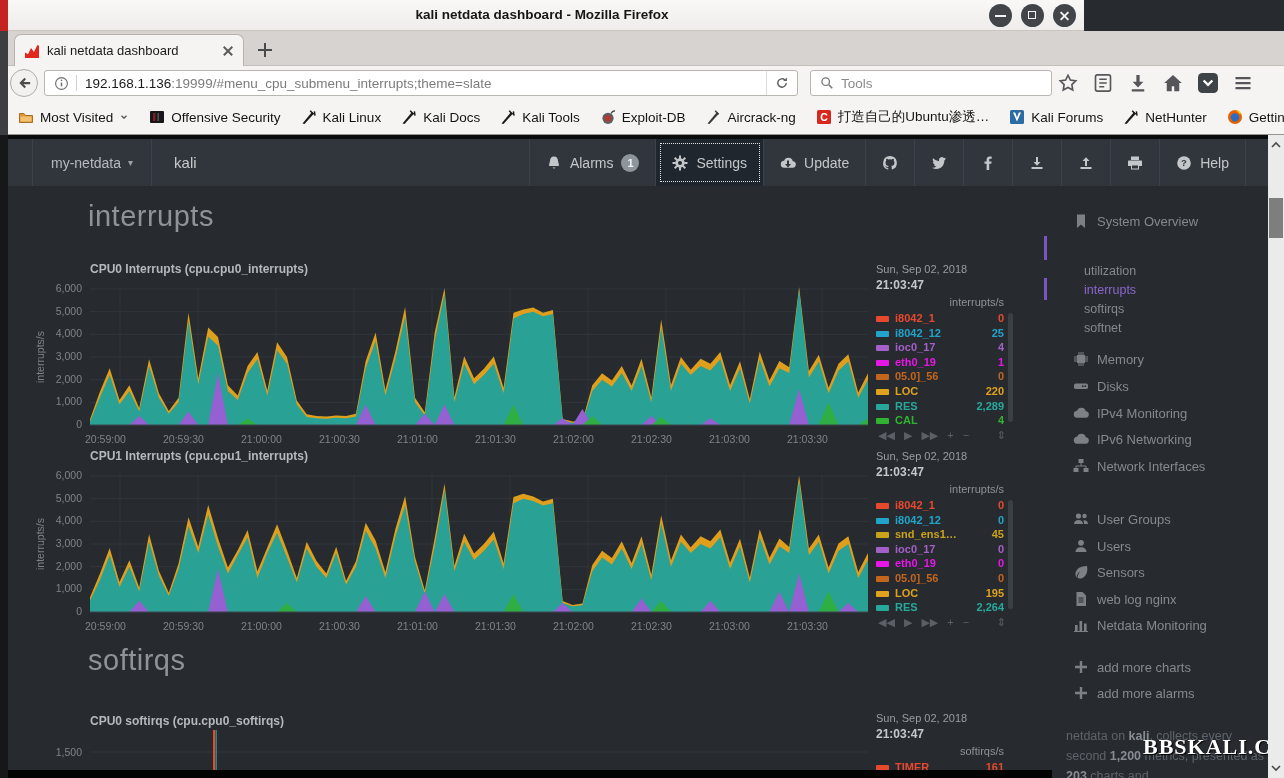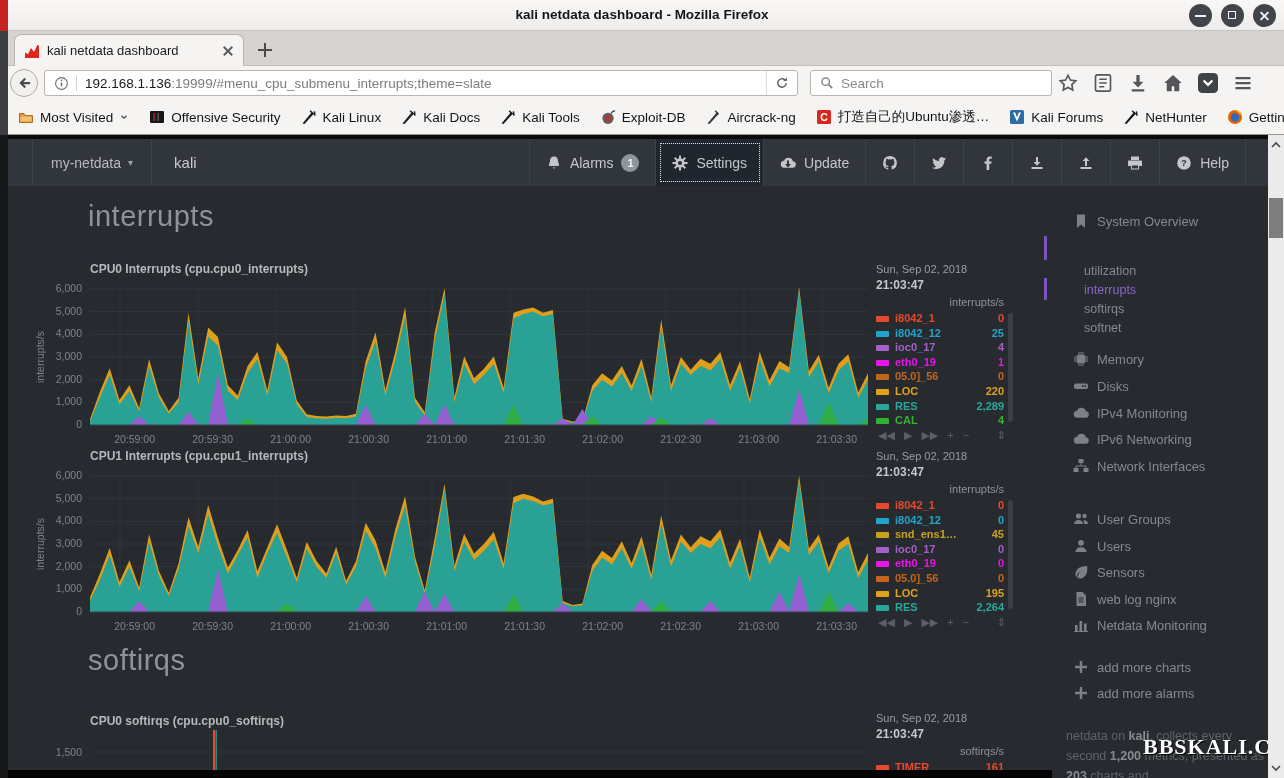--- a/index.html
+++ b/index.html
@@ -1,19 +1,19 @@
 <!DOCTYPE html>
 <html><head>
 <meta charset="utf-8">
 <style>
   html,body{margin:0;padding:0;background:#000;}
   #root{position:relative;width:1284px;height:778px;overflow:hidden;background:#272b30;
         font-family:"Liberation Sans","DejaVu Sans",sans-serif;}
   
-  .titlebar{position:absolute;top:0;left:0;width:1284px;height:31px;
+  .titlebar{position:absolute;top:0;left:0;width:1084px;height:31px;
     background:linear-gradient(#f9f8f7,#efedeb);border-bottom:1px solid #c9c6c2;box-sizing:border-box;}
   .titlebar .title{position:absolute;left:0;right:0;text-align:center;line-height:30px;
     font-size:13.5px;font-weight:bold;color:#161616;}
   .winbtns{position:absolute;right:8px;top:4px;display:flex;gap:9px;}
   .winbtn{width:23px;height:23px;border-radius:50%;background:#41454a;position:relative;cursor:default;}
   .winbtn .bar{position:absolute;left:6px;top:11px;width:11px;height:2px;background:#f2f2f2;}
   .winbtn .sq{position:absolute;left:7px;top:7px;width:8px;height:8px;border:1.6px solid #f2f2f2;box-sizing:border-box;}
   .winbtn .x1,.winbtn .x2{position:absolute;left:6px;top:10.5px;width:11px;height:2px;background:#f2f2f2;}
   .winbtn .x1{transform:rotate(45deg);} .winbtn .x2{transform:rotate(-45deg);}
 
@@ -73,21 +73,21 @@
   .ndbtn .nicon{width:16px;height:16px;flex:none;color:#c3c7ca;}
   .ndbadge{width:18px;height:18px;border-radius:50%;background:#8e959b;color:#f2f4f5;font-size:11px;
     font-weight:bold;display:flex;align-items:center;justify-content:center;}
 
   
   .page{position:absolute;top:186px;left:0;width:1268px;height:592px;background:#272b30;overflow:hidden;}
   .h1sec{position:absolute;left:88px;font-size:29px;color:#8f9398;letter-spacing:.5px;}
   .ctitle{position:absolute;left:90px;font-size:12px;font-weight:bold;color:#b5b8bc;}
   .ylab{position:absolute;font-size:10.5px;color:#7e8388;transform:rotate(-90deg);transform-origin:center;}
   .ytick{position:absolute;width:52px;text-align:right;font-size:10.5px;color:#7f8489;}
-  .xtick{position:absolute;width:70px;text-align:right;font-size:10.5px;color:#7f8489;}
+  .xtick{position:absolute;width:70px;text-align:left;font-size:10.5px;color:#7f8489;}
   .plot{position:absolute;left:90px;}
   .ldate{position:absolute;left:876px;font-size:11px;color:#989da2;}
   .ltime{position:absolute;left:876px;font-size:12px;font-weight:bold;color:#c4c8cc;}
   .lunits{position:absolute;left:876px;width:128px;text-align:right;font-size:11px;color:#8d9297;}
   .lrows{position:absolute;left:876px;width:128px;}
   .lrow{height:14.6px;position:relative;font-size:11px;font-weight:bold;line-height:14.6px;white-space:nowrap;}
   .lsw{display:inline-block;width:13px;height:6px;border-radius:1px;margin-right:6px;vertical-align:middle;}
   .lval{position:absolute;right:0;top:0;}
   .lscroll{position:absolute;left:1008px;width:5px;border-radius:3px;background:#3a4046;}
   .toolbox{position:absolute;left:878px;width:128px;font-size:11px;color:#5a6066;}
@@ -182,21 +182,21 @@
           </svg>
         </span>
     </div>
     <div class="field searchfield">
       <span class="mag" id="magicon" style="width: 14px; height: 14px;">
           <svg viewBox="0 0 16 16" style="width: 100%; height: 100%; display: block;">
             <circle cx="6.5" cy="6.5" r="4.3" fill="none" stroke="currentColor" stroke-width="1.5"></circle>
             <path stroke="currentColor" stroke-width="1.8" d="M10 10l4 4"></path>
           </svg>
         </span>
-      <span class="ph">Search</span>
+      <span class="ph">Tools</span>
     </div>
     <div class="tool-icons" id="toolicons">
         <div class="ic">
           <svg viewBox="0 0 16 16" style="width: 100%; height: 100%; display: block;">
             <path fill="none" stroke="currentColor" stroke-width="1.3" d="M8 1.8l1.9 3.9 4.3.6-3.1 3 .7 4.3L8 11.6l-3.8 2 .7-4.3-3.1-3 4.3-.6z"></path>
           </svg>
         </div>
         <div class="ic">
           <svg viewBox="0 0 16 16" style="width: 100%; height: 100%; display: block;">
             <rect x="2" y="1.5" width="12" height="13" rx="1.5" fill="none" stroke="currentColor" stroke-width="1.3"></rect>

